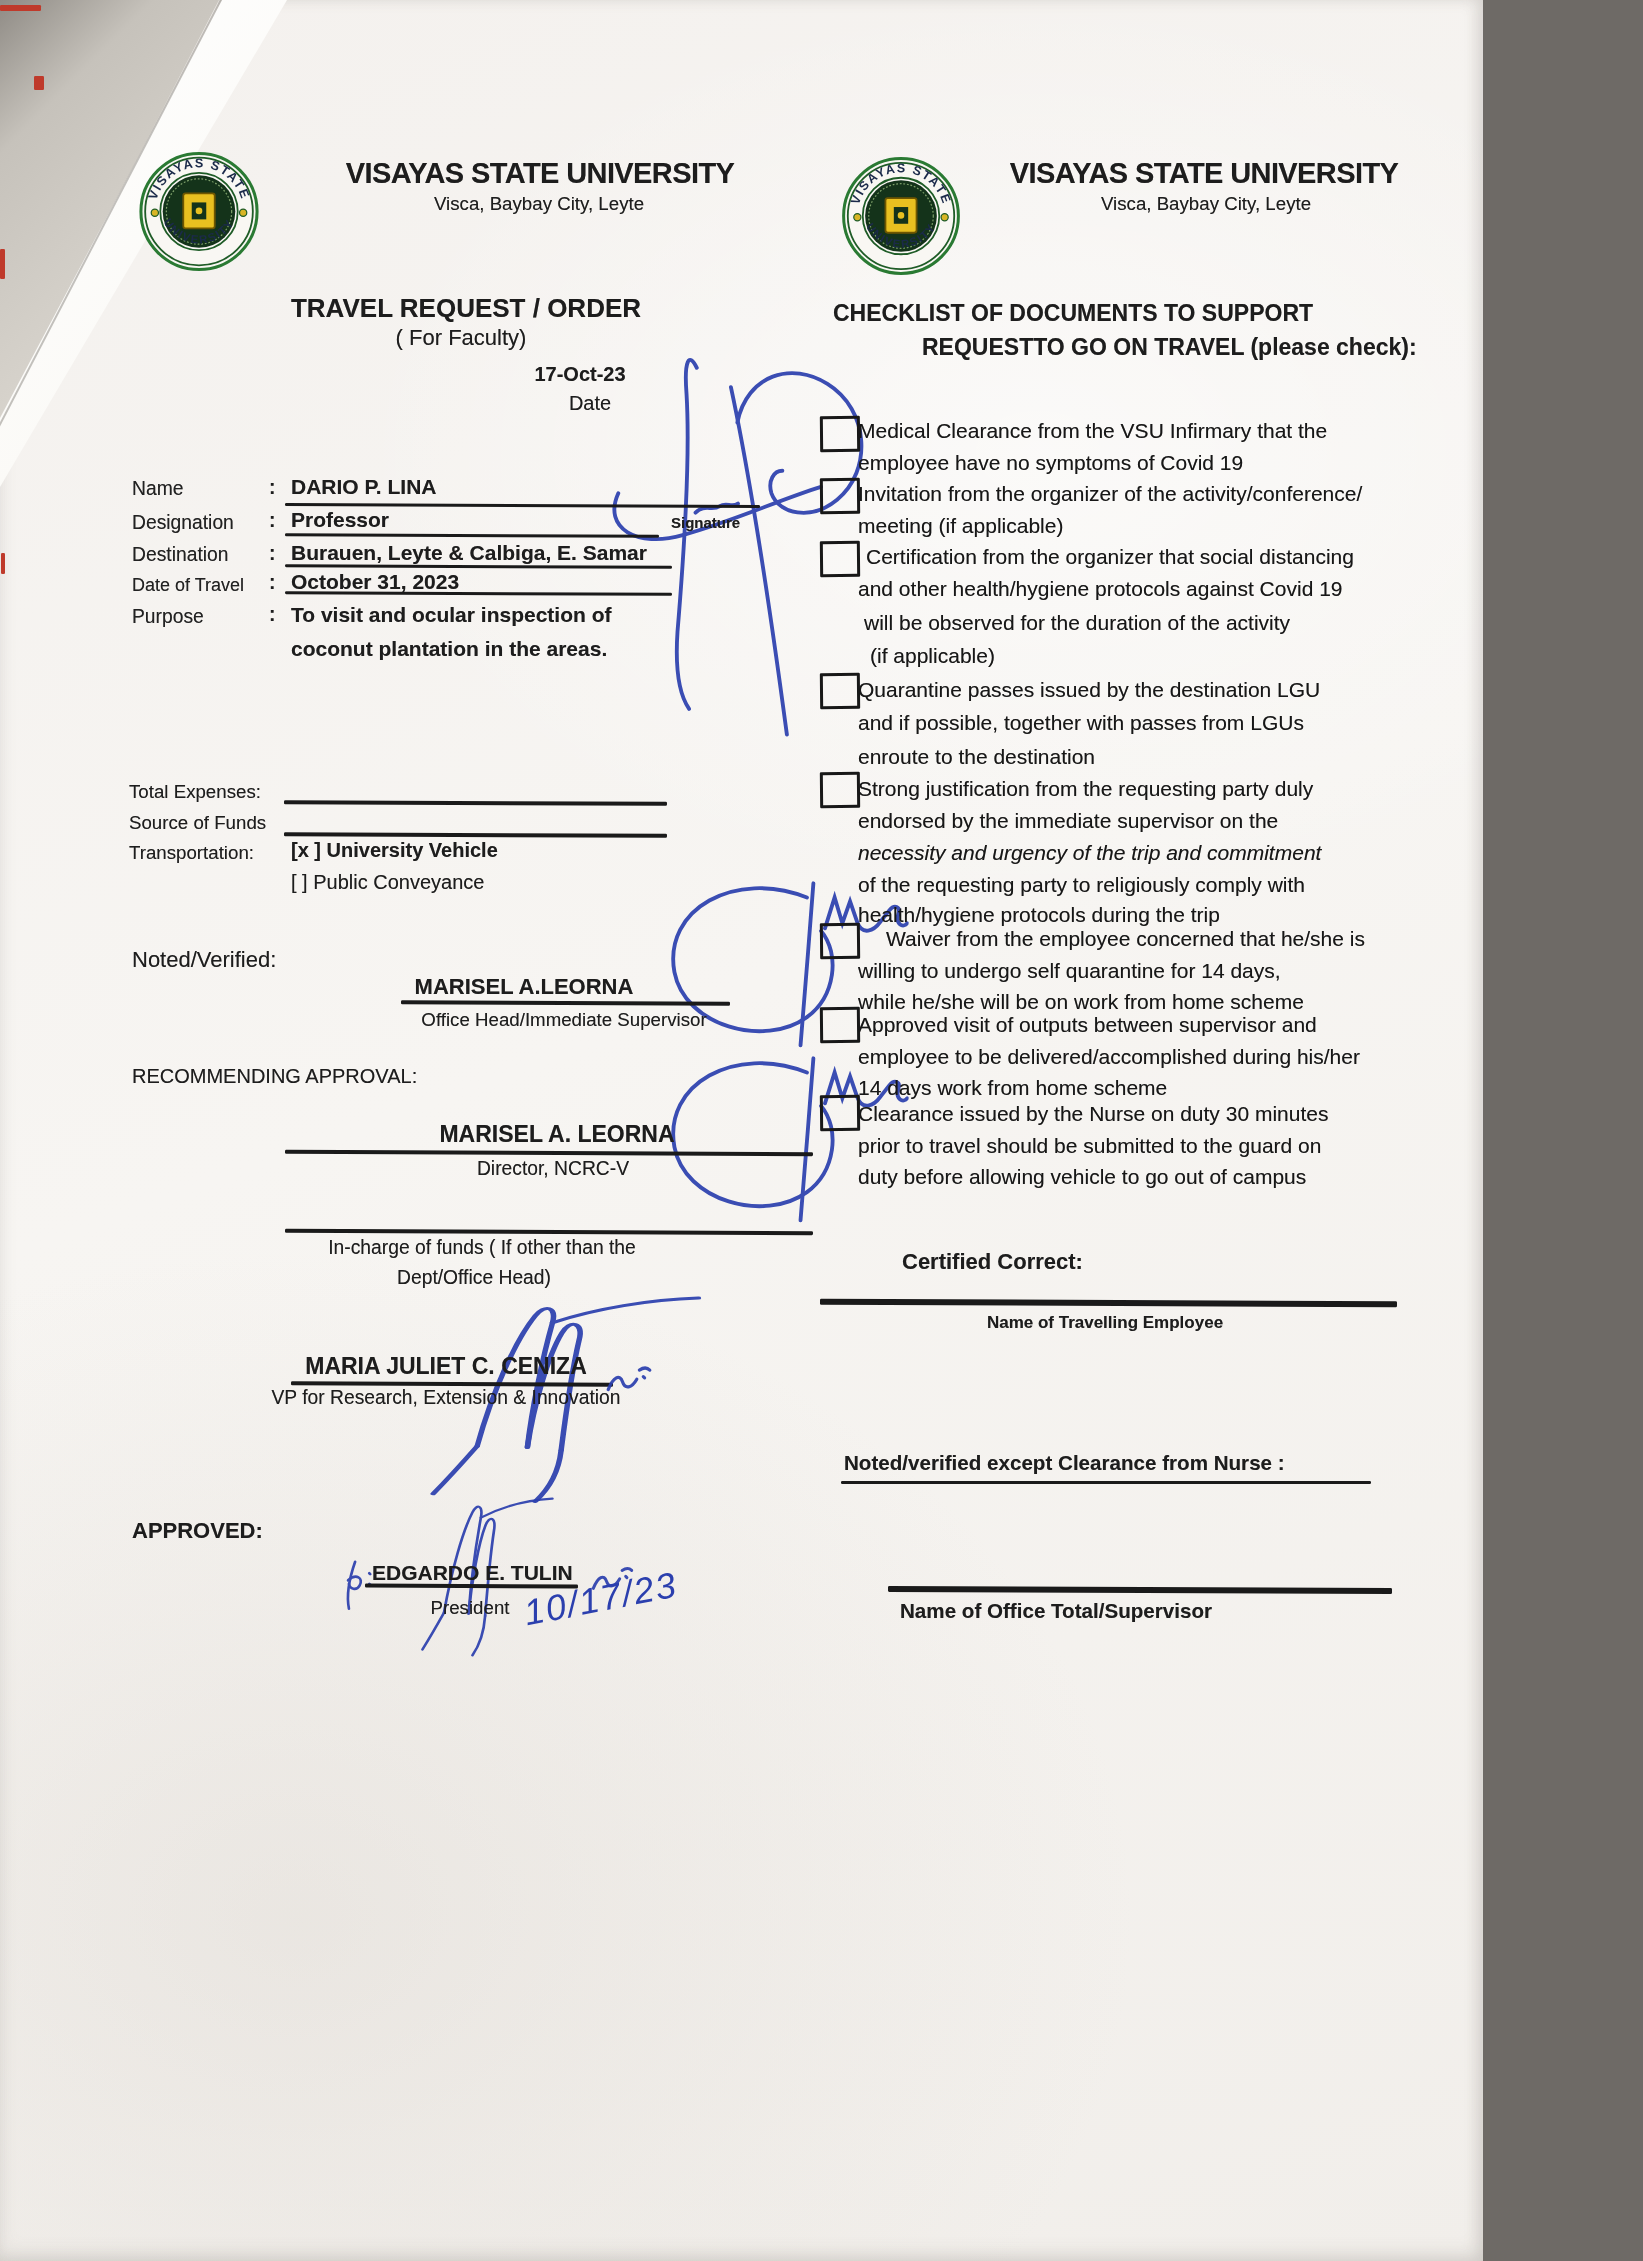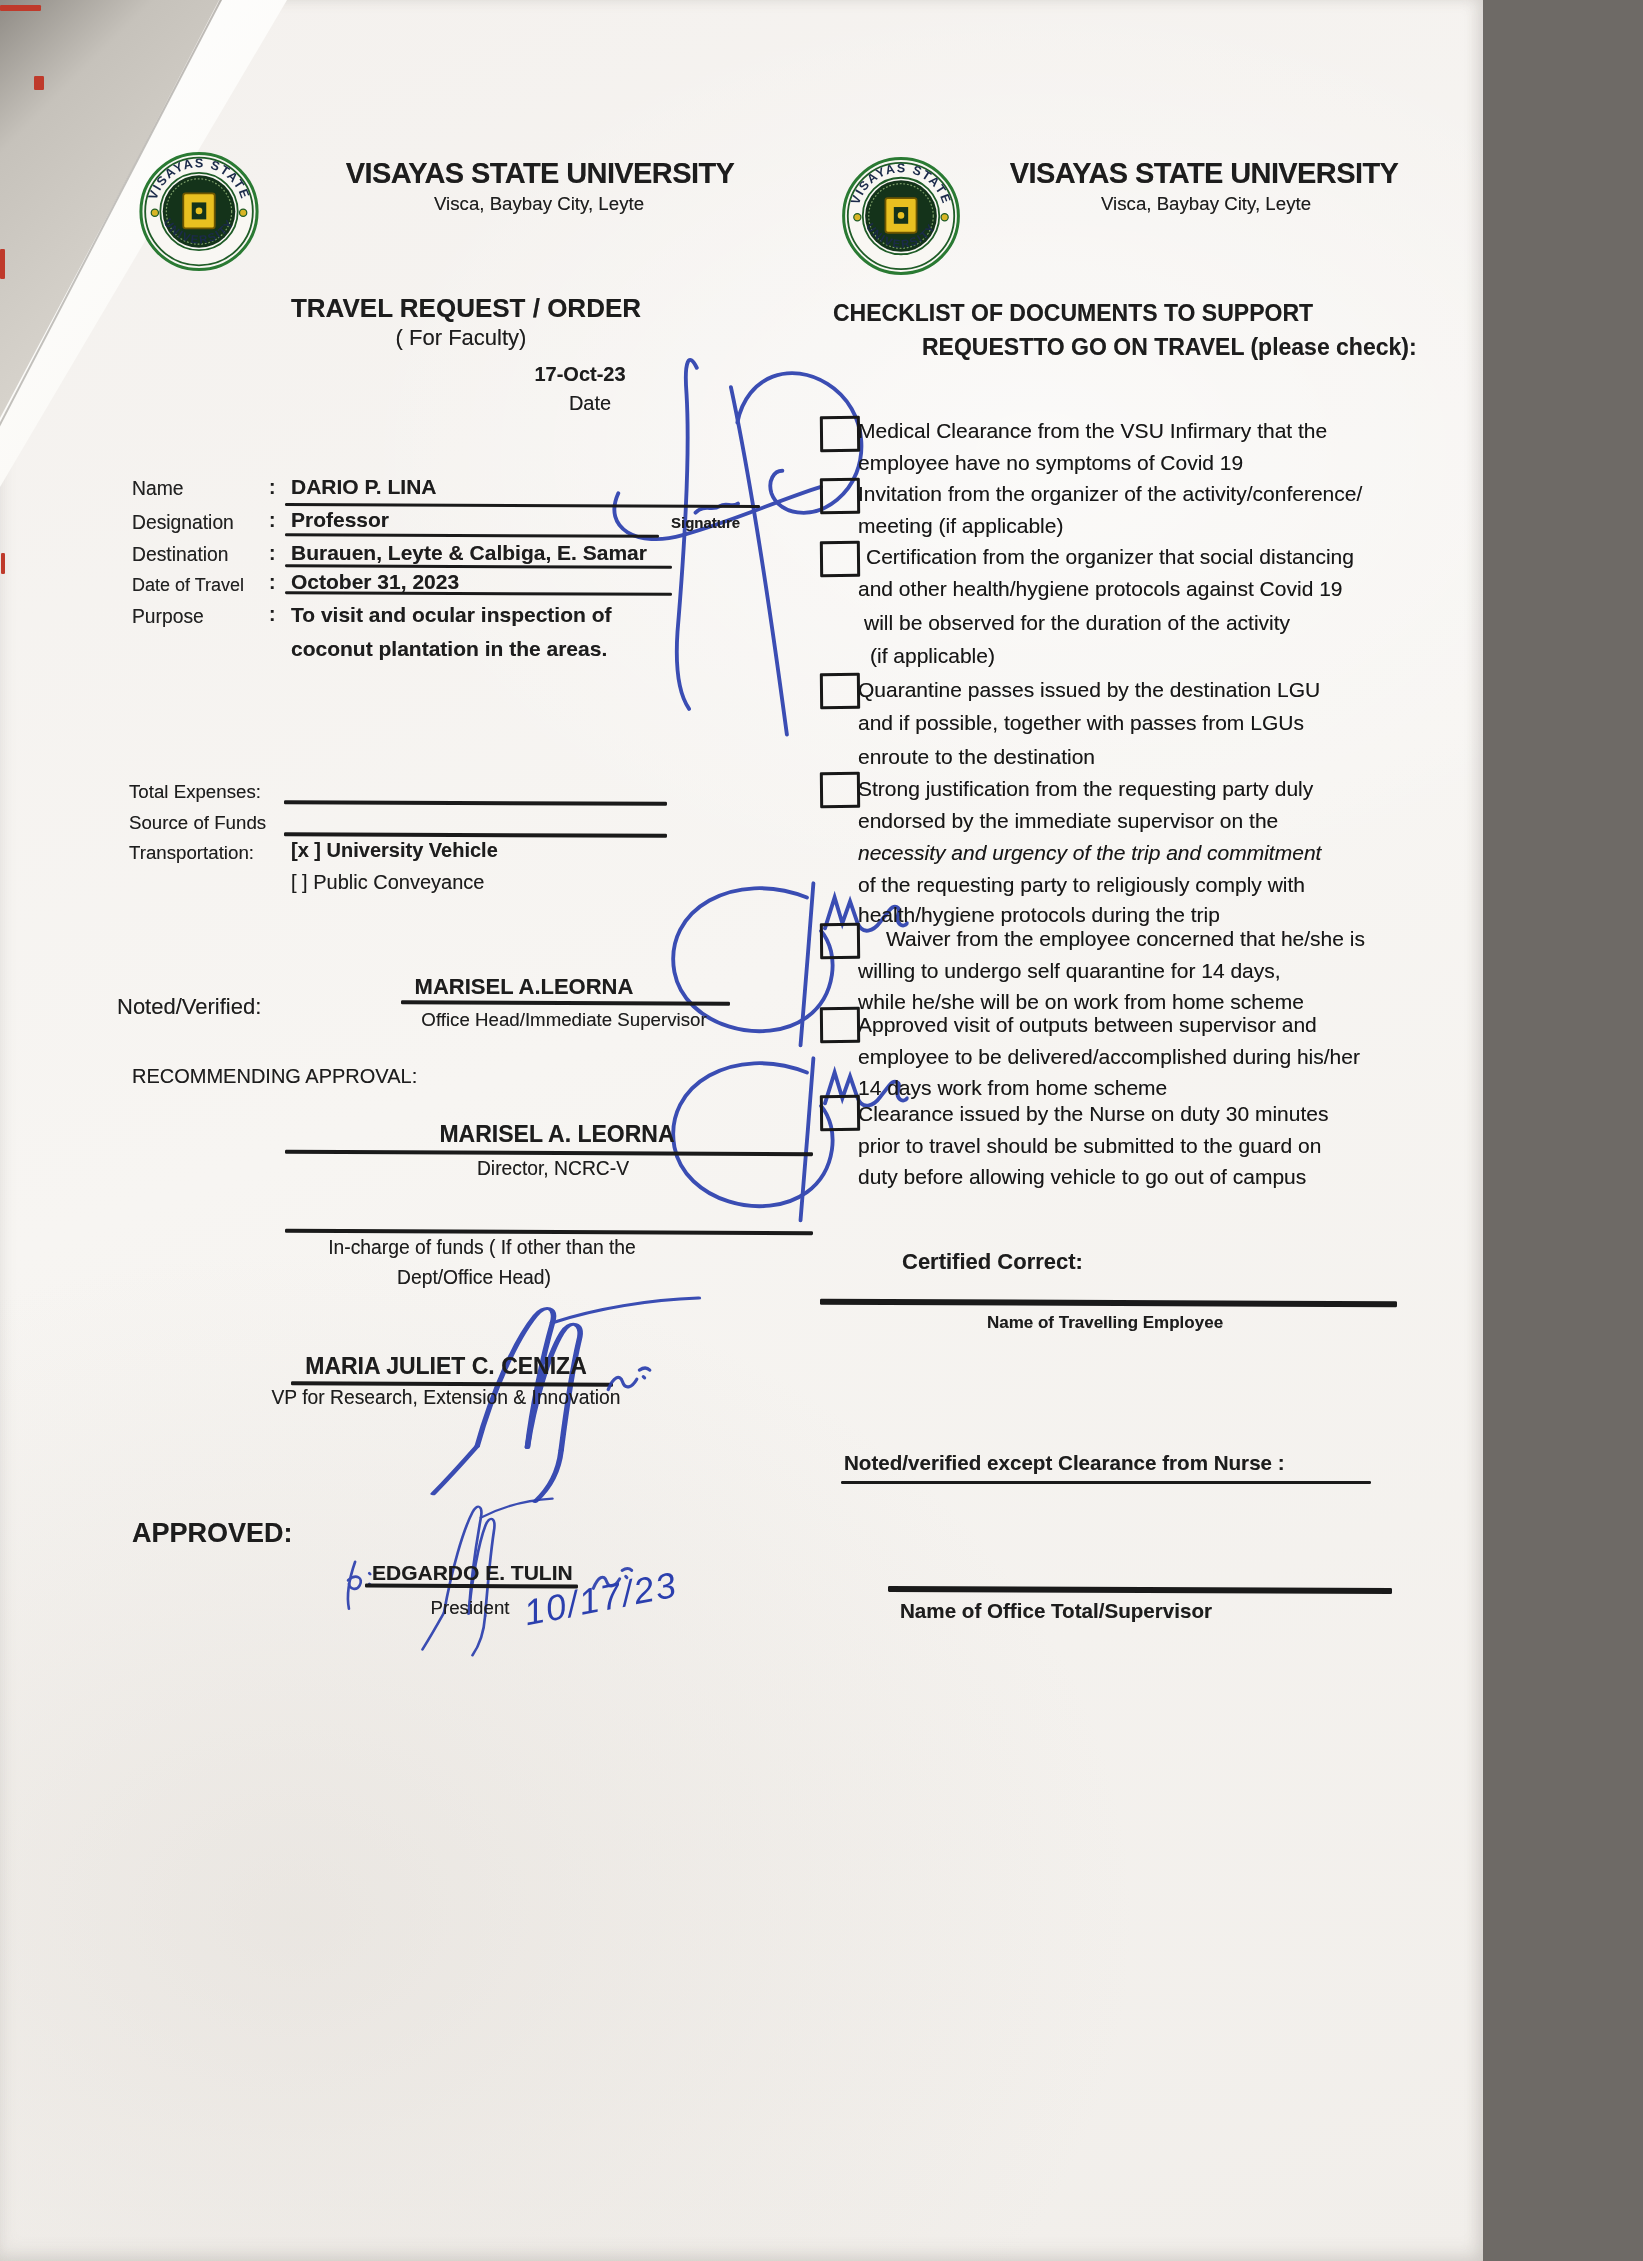--- a/index.html
+++ b/index.html
@@ -178,21 +178,21 @@
   <div class="abs pr" style="left:129px;top:842px;font-size:18.7px;">Transportation:</div>
   <div class="abs pr b nw" style="left:291px;top:839px;font-size:20px;">
     <span>[x ]</span>
     <span>University Vehicle</span>
   </div>
   <div class="abs pr nw" style="left:291px;top:871px;font-size:20px;">
     <span>[  ]</span>
     <span>Public Conveyance</span>
   </div>
 
-  <div class="abs pr" style="left:117px;top:947px;font-size:22px;margin-top:47px;">Noted/Verified:</div>
+  <div class="abs pr" style="left:132px;top:947px;font-size:22px;">Noted/Verified:</div>
   <svg class="sig" style="left:638px;top:864px;width:271px;height:193px;" viewBox="0 0 420 300" width="271" height="193">
       <use href="#sym-sig-marisel"></use>
     </svg>
   <div class="abs ctr pr b" style="left:524px;top:974px;font-size:22px;">MARISEL A.LEORNA</div>
   <div class="rule tilt" style="left:401px;top:1001px;width:329px;height:3.9px;"></div>
   <div class="abs ctr pr" style="left:564px;top:1009px;font-size:18.7px;">Office Head/Immediate Supervisor</div>
 
   <div class="abs pr" style="left:132px;top:1065px;font-size:20px;">RECOMMENDING APPROVAL:</div>
   <svg class="sig" style="left:638px;top:1039px;width:271px;height:193px;" viewBox="0 0 420 300" width="271" height="193">
       <use href="#sym-sig-marisel"></use>
@@ -208,21 +208,21 @@
   <svg class="sig" style="left:361px;top:1292px;width:361px;height:213px;" viewBox="0 0 560 330" width="361" height="213">
       <use href="#sym-sig-big"></use>
     </svg>
   <div class="abs ctr pr b" style="left:446px;top:1353px;font-size:23px;">MARIA JULIET C. CENIZA</div>
   <div class="rule tilt" style="left:291px;top:1382px;width:322px;height:3.9px;"></div>
   <svg class="sig" style="left:603px;top:1361px;width:52px;height:39px;" viewBox="0 0 80 60" width="52" height="39">
       <use href="#sym-ni"></use>
     </svg>
   <div class="abs ctr pr" style="left:446px;top:1387px;font-size:19.3px;">VP for Research, Extension &amp; Innovation</div>
 
-  <div class="abs pr b" style="left:132px;top:1518px;font-size:27px;">APPROVED:</div>
+  <div class="abs pr b" style="left:132px;top:1518px;font-size:22px;">APPROVED:</div>
   <svg class="sig" style="left:387px;top:1494px;width:177px;height:164px;" viewBox="0 0 275 255" width="177" height="164">
       <use href="#sym-sig-big"></use>
     </svg>
   <svg class="sig" style="left:340px;top:1552px;width:40px;height:62px;" viewBox="0 0 62 96" width="40" height="62">
       <use href="#sym-fr"></use>
     </svg>
   <div class="abs pr b nw" style="left:372px;top:1561px;font-size:21px;">EDGARDO E. TULIN</div>
   <div class="rule tilt" style="left:365px;top:1584px;width:213px;height:3.9px;"></div>
   <div class="abs ctr pr" style="left:470px;top:1597px;font-size:18.7px;">President</div>
   <svg class="sig" style="left:588px;top:1562px;width:49px;height:36px;" viewBox="0 0 76 56" width="49" height="36">

